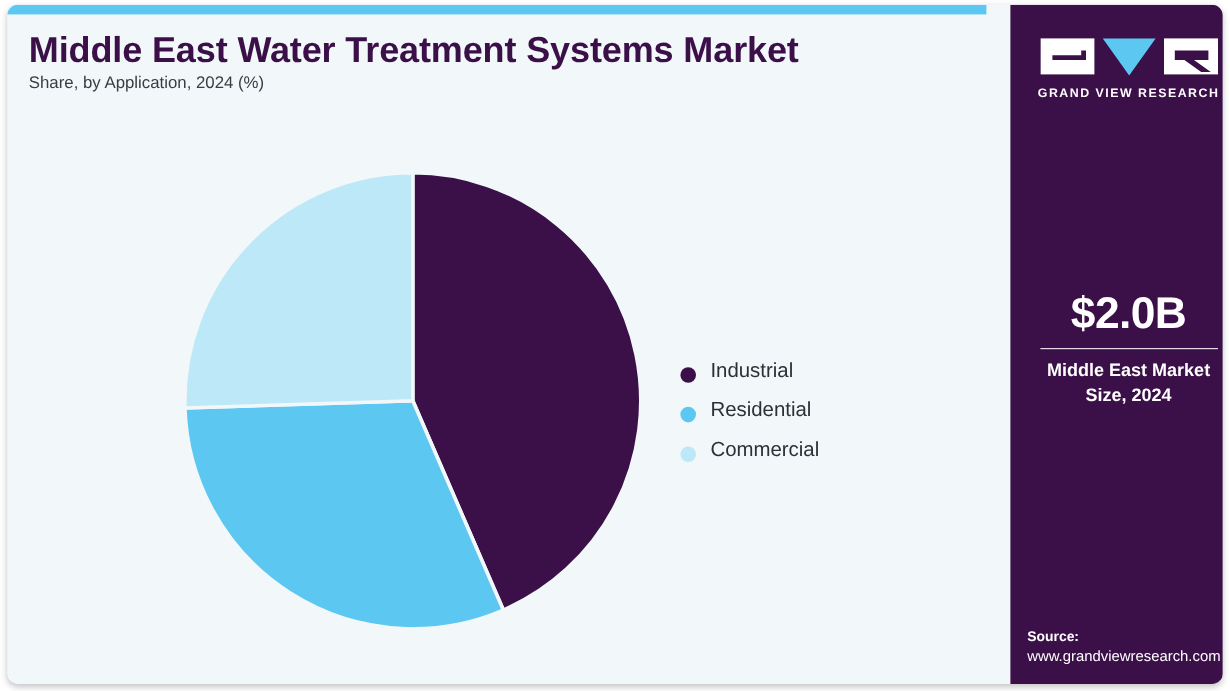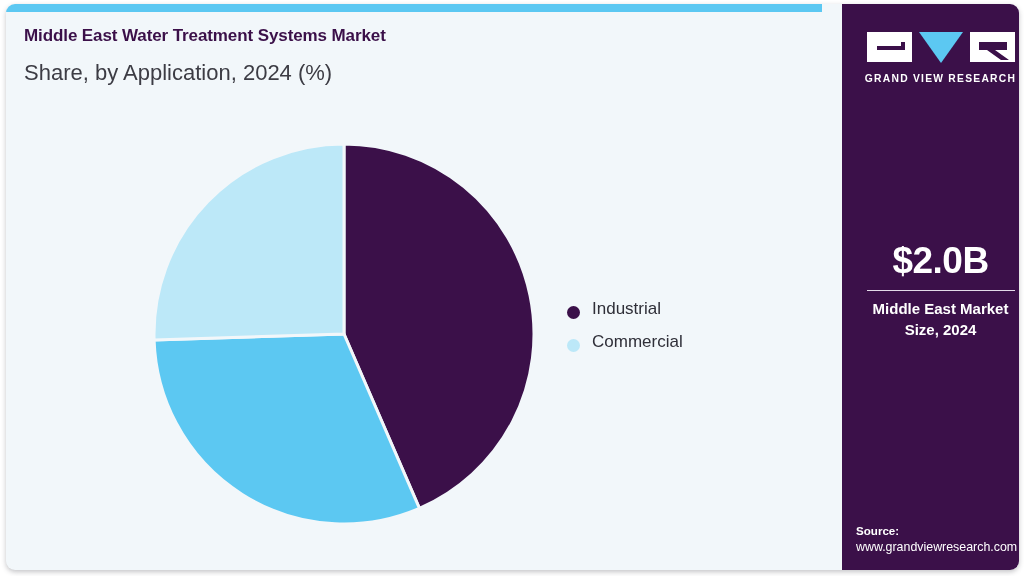--- a/index.html
+++ b/index.html
@@ -39,31 +39,31 @@
     position: absolute;
     left: 0;
     top: 0;
     width: 816px;
     height: 566px;
   }
   .title {
     position: absolute;
     left: 18px;
     top: 22px;
-    font-size: 17px;
+    font-size: 30px;
     font-weight: bold;
     color: #3b1049;
     letter-spacing: -0.1px;
     white-space: nowrap;
   }
   .subtitle {
     position: absolute;
     left: 18px;
     top: 56px;
-    font-size: 22px;
+    font-size: 14px;
     color: #3c3c44;
     white-space: nowrap;
   }
   
   .pie-wrap {
     position: absolute;
     left: 140px;
     top: 132px;
     width: 396px;
     height: 396px;
@@ -192,20 +192,24 @@
           </g>
         </svg>
       </div>
 
       <div class="legend">
         <div class="legend-row">
           <span class="legend-dot" style="background:#3b1049"></span>
           <span class="legend-label">Industrial</span>
         </div>
         <div class="legend-row">
+          <span class="legend-dot" style="background:#5cc8f2"></span>
+          <span class="legend-label">Residential</span>
+        </div>
+        <div class="legend-row">
           <span class="legend-dot" style="background:#bce8f8"></span>
           <span class="legend-label">Commercial</span>
         </div>
       </div>
 
     </div>
 
     <div class="right-pane">
 
       <div class="logo-block">

